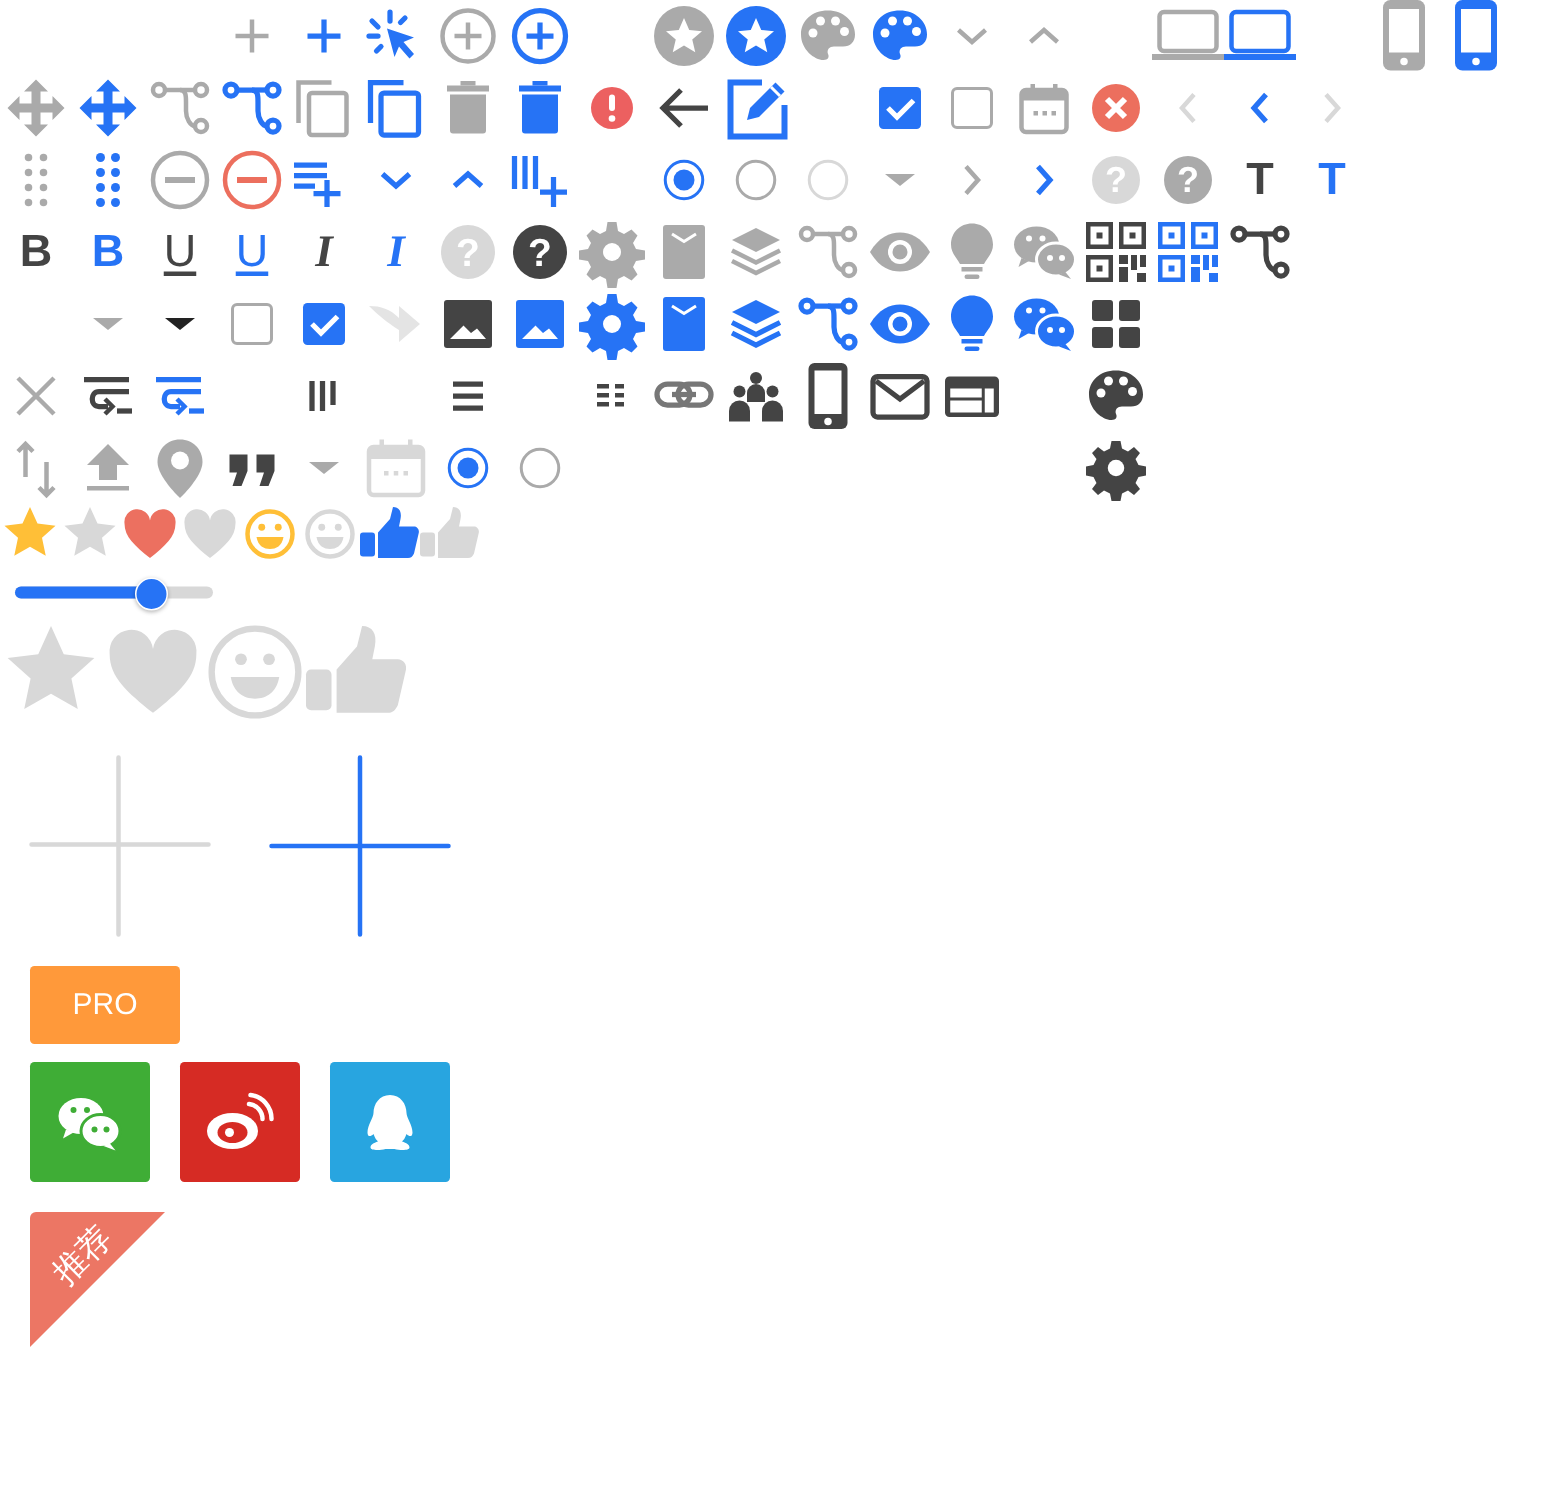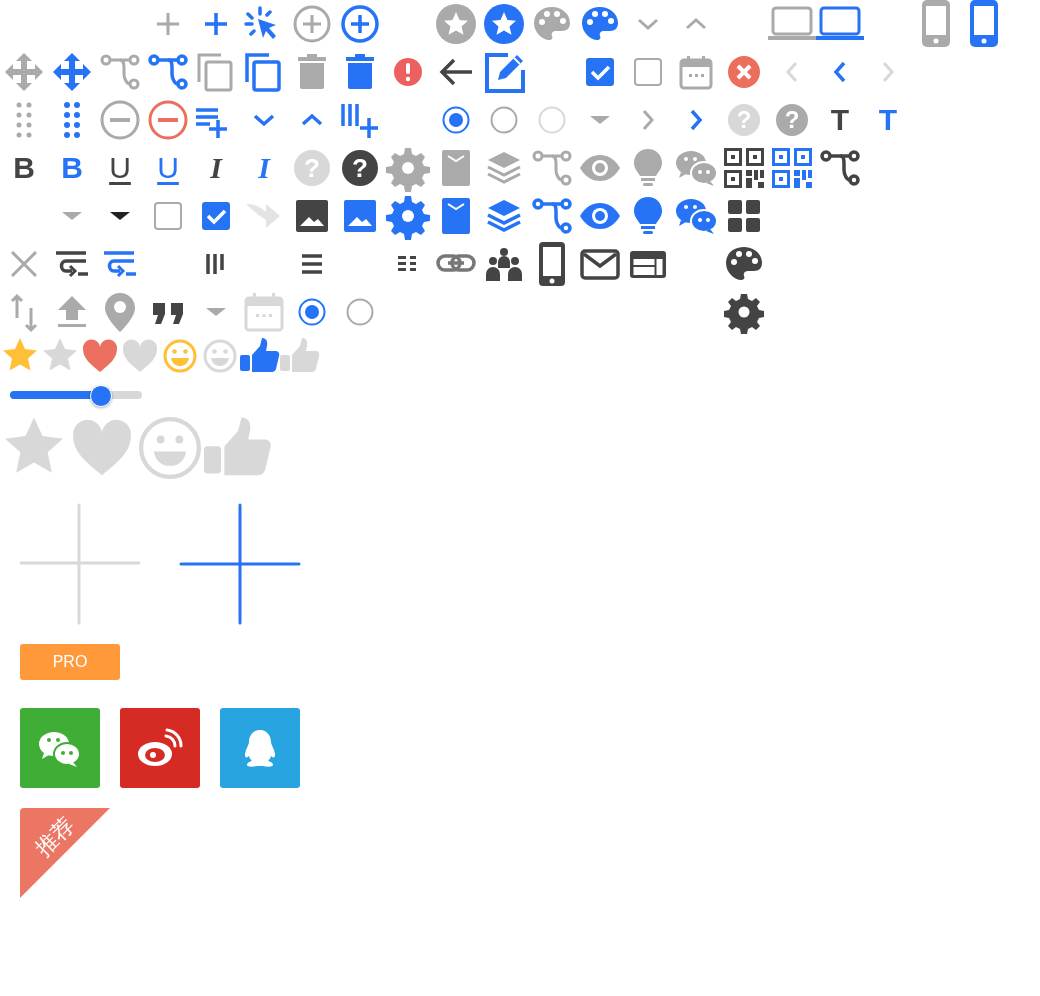--- a/index.html
+++ b/index.html
@@ -4,21 +4,21 @@
 <style>
   html,body{margin:0;padding:0;background:#fff;}
   body{width:1040px;height:996px;position:relative;overflow:hidden;font-family:"Liberation Sans",sans-serif;}
   .ic{position:absolute;width:40px;height:40px;display:flex;align-items:center;justify-content:center;}
   .ic svg{width:40px;height:40px;overflow:visible;}
   .txt-ic{position:absolute;width:40px;height:40px;display:flex;align-items:center;justify-content:center;font-weight:bold;font-size:30px;}
   .slider{position:absolute;left:10px;top:391px;width:132px;height:10px;}
   .slider .track{position:absolute;left:0;top:0;width:100%;height:8px;border-radius:4px;background:#d8d8d8;}
   .slider .fill{position:absolute;left:0;top:0;height:8px;border-radius:4px;background:#2673f5;}
   .slider .thumb{position:absolute;top:-6px;width:20px;height:20px;margin-left:-10px;border-radius:50%;background:#2673f5;border:1px solid #fff;box-shadow:0 1px 3px rgba(0,0,0,.3);}
-  .pro{position:absolute;left:20px;top:644px;width:100px;height:36px;background:#ff993a;border-radius:3px;color:#fff;font-size:16px;display:flex;align-items:center;justify-content:center;}
+  .pro{position:absolute;left:20px;top:644px;width:100px;height:52px;background:#ff993a;border-radius:3px;color:#fff;font-size:20px;display:flex;align-items:center;justify-content:center;}
   .social{position:absolute;top:708px;width:80px;height:80px;border-radius:3px;display:flex;align-items:center;justify-content:center;}
   .ribbon{position:absolute;left:20px;top:808px;width:90px;height:90px;}
   .ribbon .lbl{position:absolute;left:0;top:14px;width:70px;text-align:center;color:#fff;font-size:22px;transform:rotate(-45deg);transform-origin:center;}
 </style>
 </head>
 <body>
 
 <div class="ic" style="left:148px;top:4px;">
     <svg viewBox="0 0 40 40">
       <path d="M20 9v22M9 20h22" stroke="#aaa" stroke-width="3"></path>

